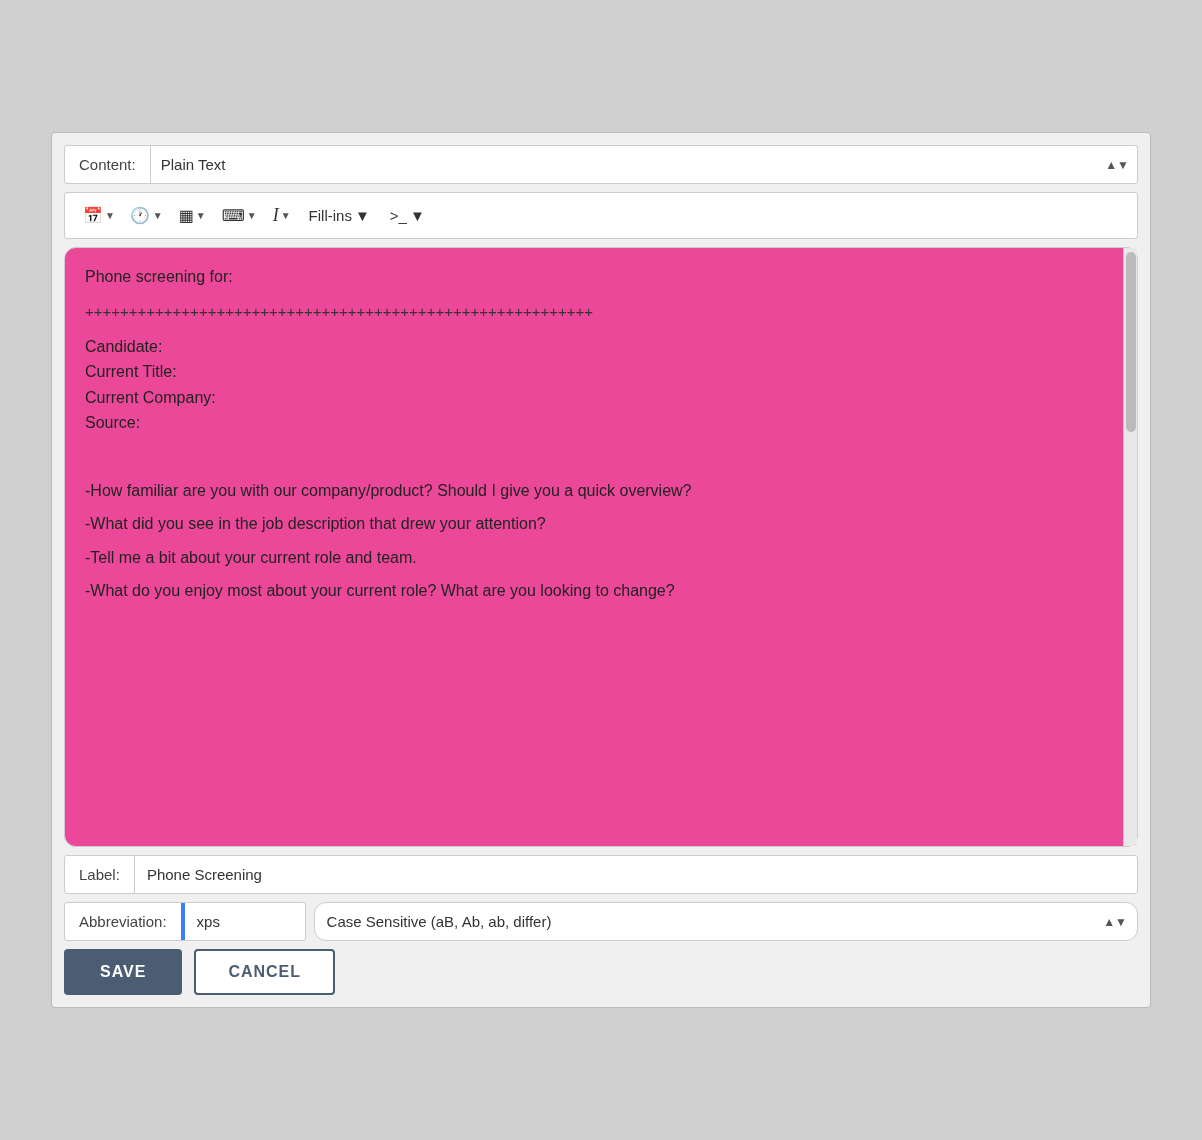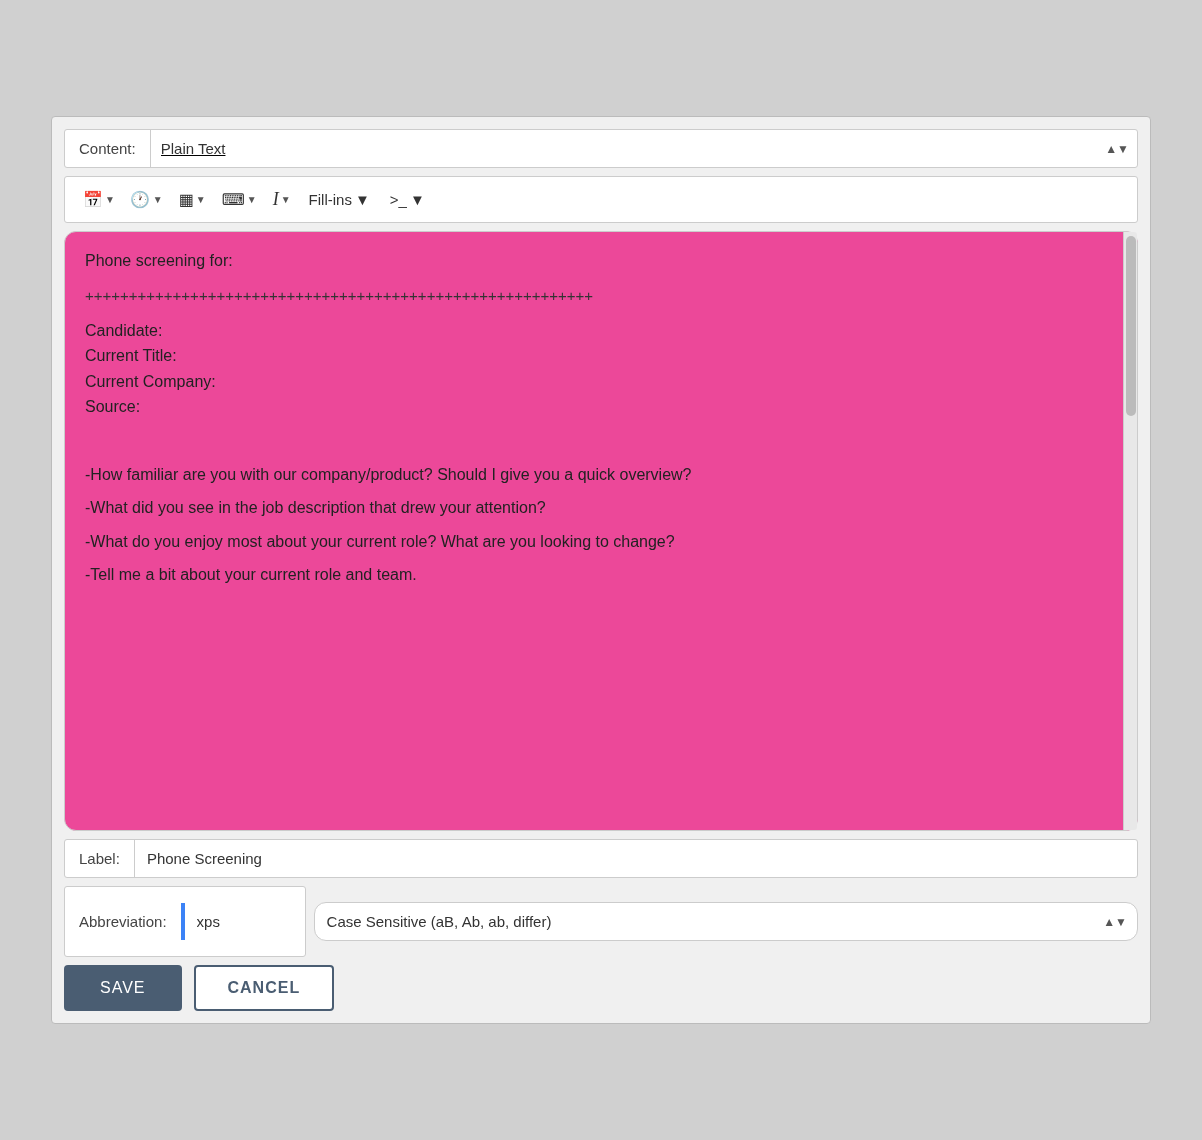--- a/index.html
+++ b/index.html
@@ -45,21 +45,20 @@
       background: #fff;
       color: #333;
       appearance: none;
       -webkit-appearance: none;
     }
     .select-wrapper {
       flex: 1;
       display: flex;
       align-items: center;
       position: relative;
-      text-decoration: underline;
     }
     .select-wrapper select {
       width: 100%;
       border: none;
       outline: none;
       font-size: 15px;
       padding: 10px 32px 10px 10px;
       background: transparent;
       color: #333;
       appearance: none;
@@ -199,21 +198,21 @@
       padding: 10px 14px;
       color: #444;
       font-size: 15px;
       white-space: nowrap;
       border-right: 4px solid #3b82f6;
     }
     .abbrev-left input[type="text"] {
       border: none;
       outline: none;
       font-size: 15px;
-      padding: 26px 12px;
+      padding: 10px 12px;
       color: #333;
       background: transparent;
       width: 120px;
     }
     .abbrev-right {
       flex: 1;
       display: flex;
       align-items: center;
       background: #fff;
       border: 1px solid #ccc;
@@ -246,21 +245,21 @@
       gap: 12px;
       align-items: center;
     }
     .btn-save {
       background: #4a5d72;
       color: #fff;
       border: none;
       border-radius: 4px;
       padding: 14px 36px;
       font-size: 16px;
-      font-weight: 400;
+      font-weight: 700;
       letter-spacing: 1px;
       cursor: pointer;
     }
     .btn-cancel {
       background: #fff;
       color: #4a5d72;
       border: 2px solid #4a5d72;
       border-radius: 4px;
       padding: 12px 32px;
       font-size: 16px;
@@ -320,22 +319,22 @@
   </div>
 
   <div class="editor-wrapper">
     <div class="editor-content">
       <p>Phone screening for:</p>
       <p class="divider-line">++++++++++++++++++++++++++++++++++++++++++++++++++++++++++</p>
       <p>Candidate:<br>Current Title:<br>Current Company:<br>Source:</p>
       <p>&nbsp;</p>
       <p>-How familiar are you with our company/product? Should I give you a quick overview?</p>
       <p>-What did you see in the job description that drew your attention?</p>
+      <p>-Tell me a bit about your current role and team.</p>
       <p>-What do you enjoy most about your current role? What are you looking to change?</p>
-      <p>-Tell me a bit about your current role and team.</p>
     </div>
     <div class="editor-scrollbar">
       <div class="editor-scrollbar-thumb"></div>
     </div>
   </div>
 
   <div class="row-label">
     <span class="field-label">Label:</span>
     <input type="text" value="Phone Screening" style="">
   </div>

